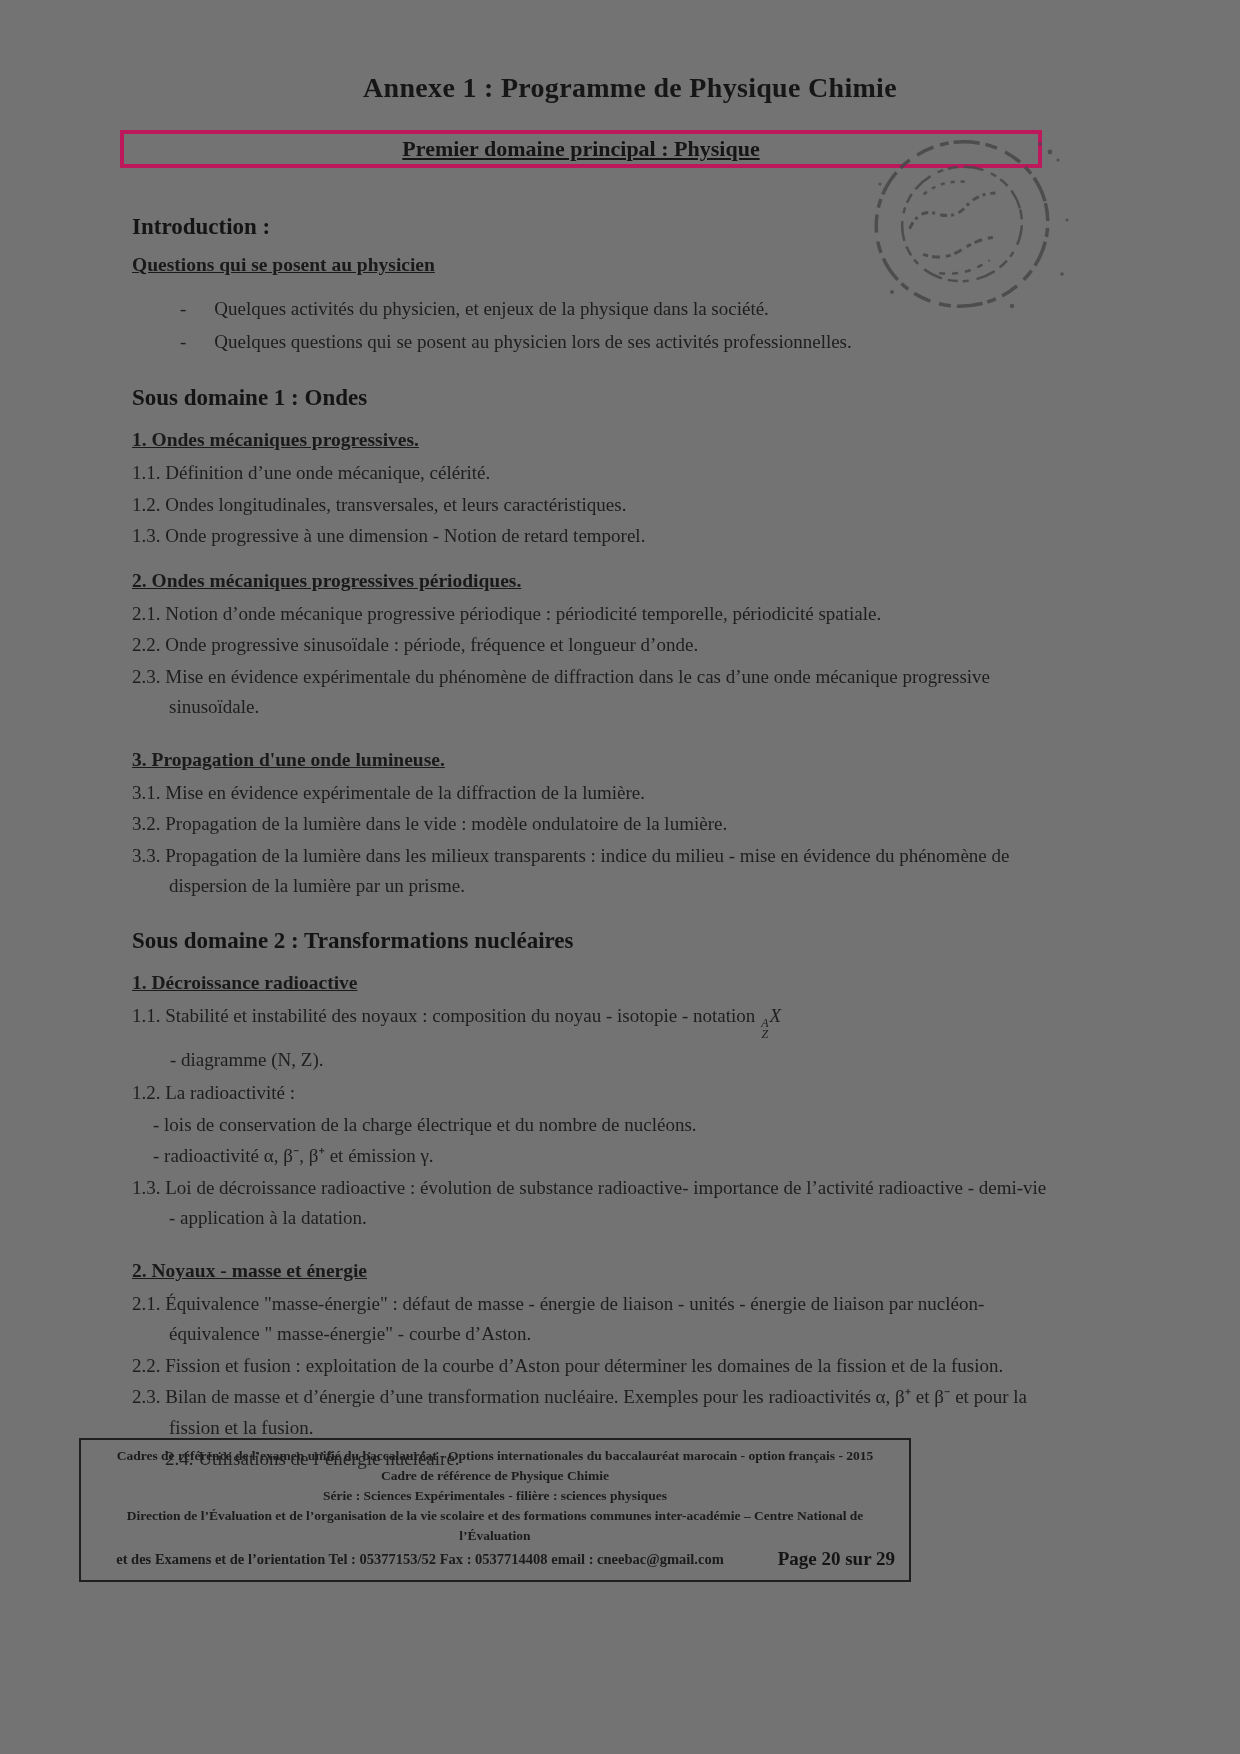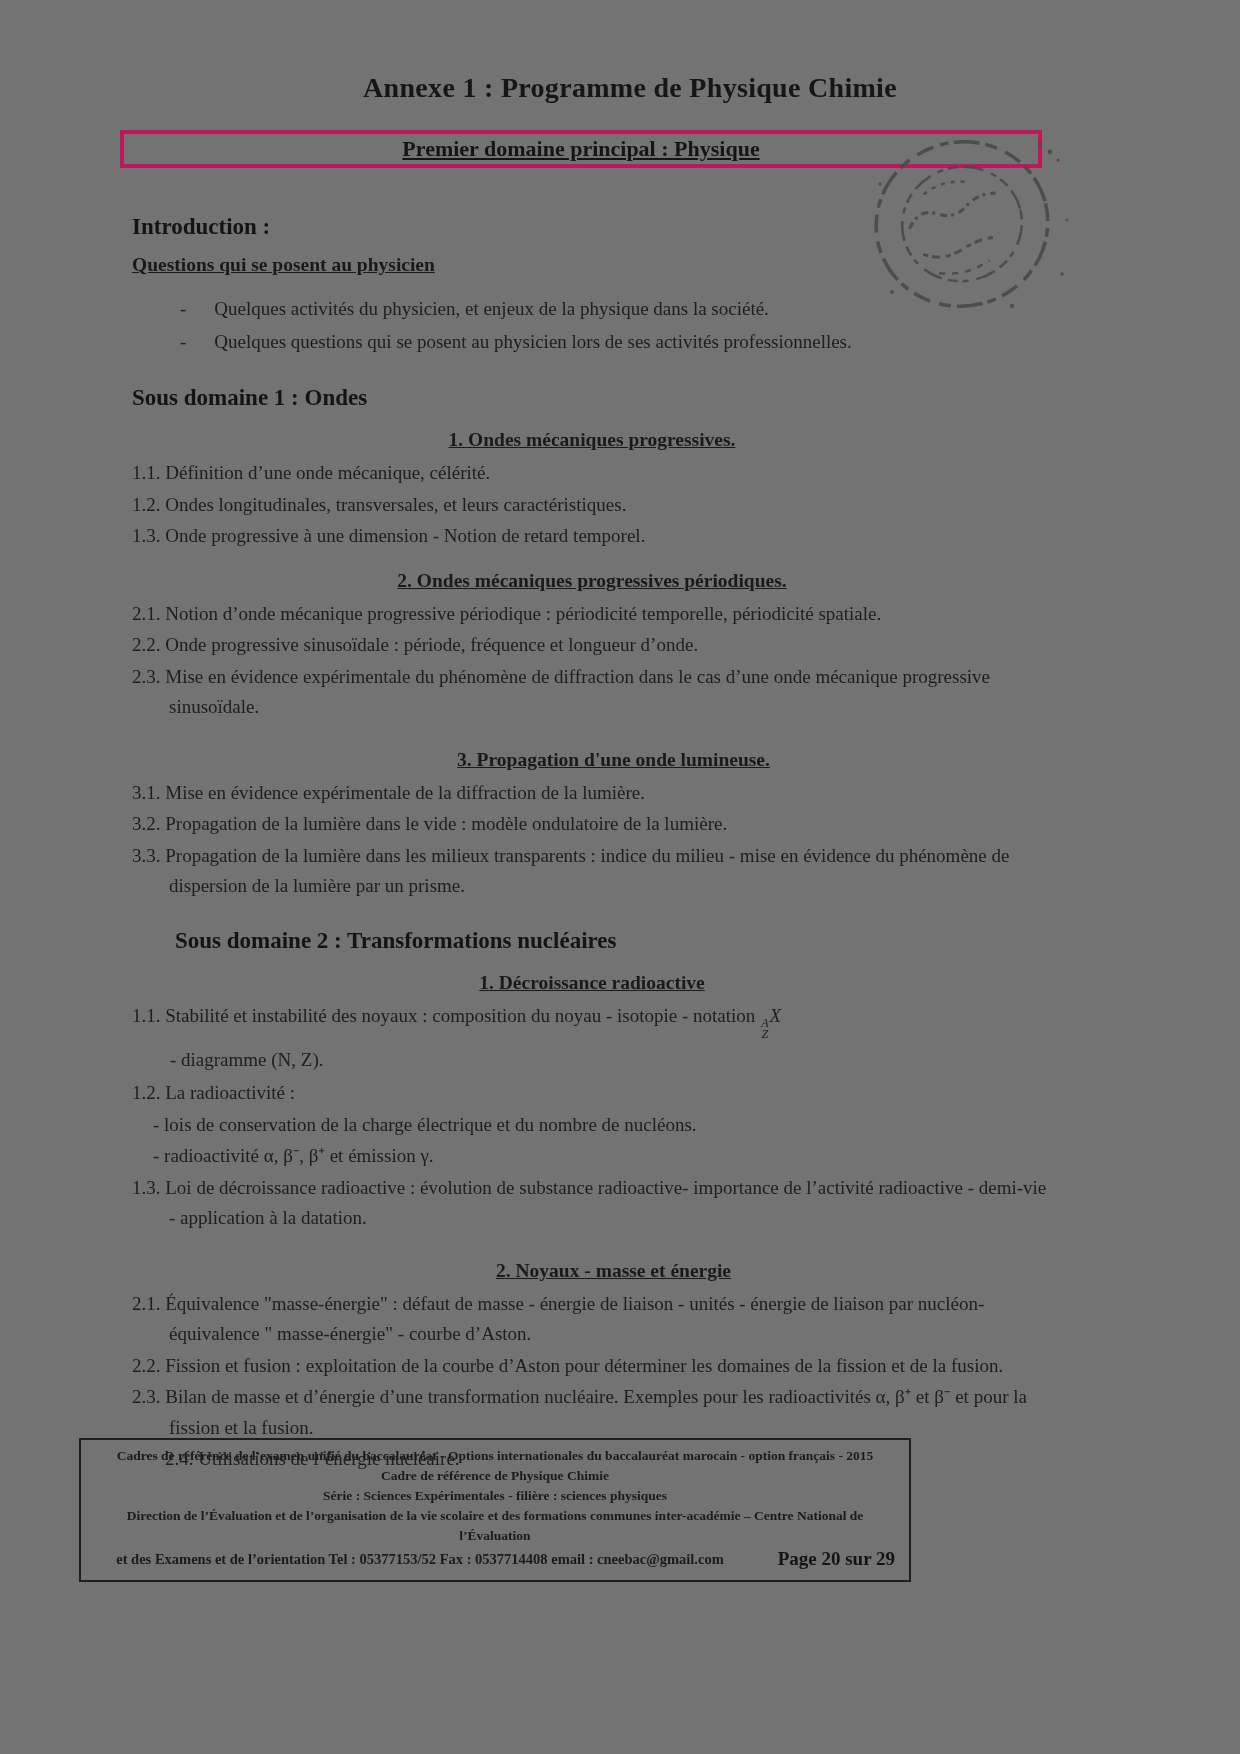--- a/index.html
+++ b/index.html
@@ -74,33 +74,32 @@
     font-weight:bold;
     color:#141414;
     margin:28px 0 14px 0;
   }
   .sec-title {
     font-size:19.5px;
     font-weight:bold;
     text-decoration:underline;
     color:#1a1a1a;
     margin:18px 0 7px 0;
-    text-align:center;
   }
   .item {
     font-size:19px;
     line-height:30.5px;
     padding-left:37px;
     text-indent:-37px;
     margin-bottom:1px;
   }
   .sub-a { font-size:19px; line-height:30.5px; padding-left:38px; margin:5px 0 3px 0; }
   .sub-b { font-size:19px; line-height:30.5px; padding-left:21px; margin-bottom:1px; }
   .indent-24 { padding-left:70px; text-indent:-37px; }
-  .gap-lg { margin-top:26px;margin-left:43px; }
+  .gap-lg { margin-top:26px; }
   .nuclide {
     display:inline-flex;
     flex-direction:column;
     align-items:center;
     font-size:12px;
     line-height:11px;
     vertical-align:-5px;
     margin:0 1px 0 6px;
     font-style:italic;
     text-indent:0;

